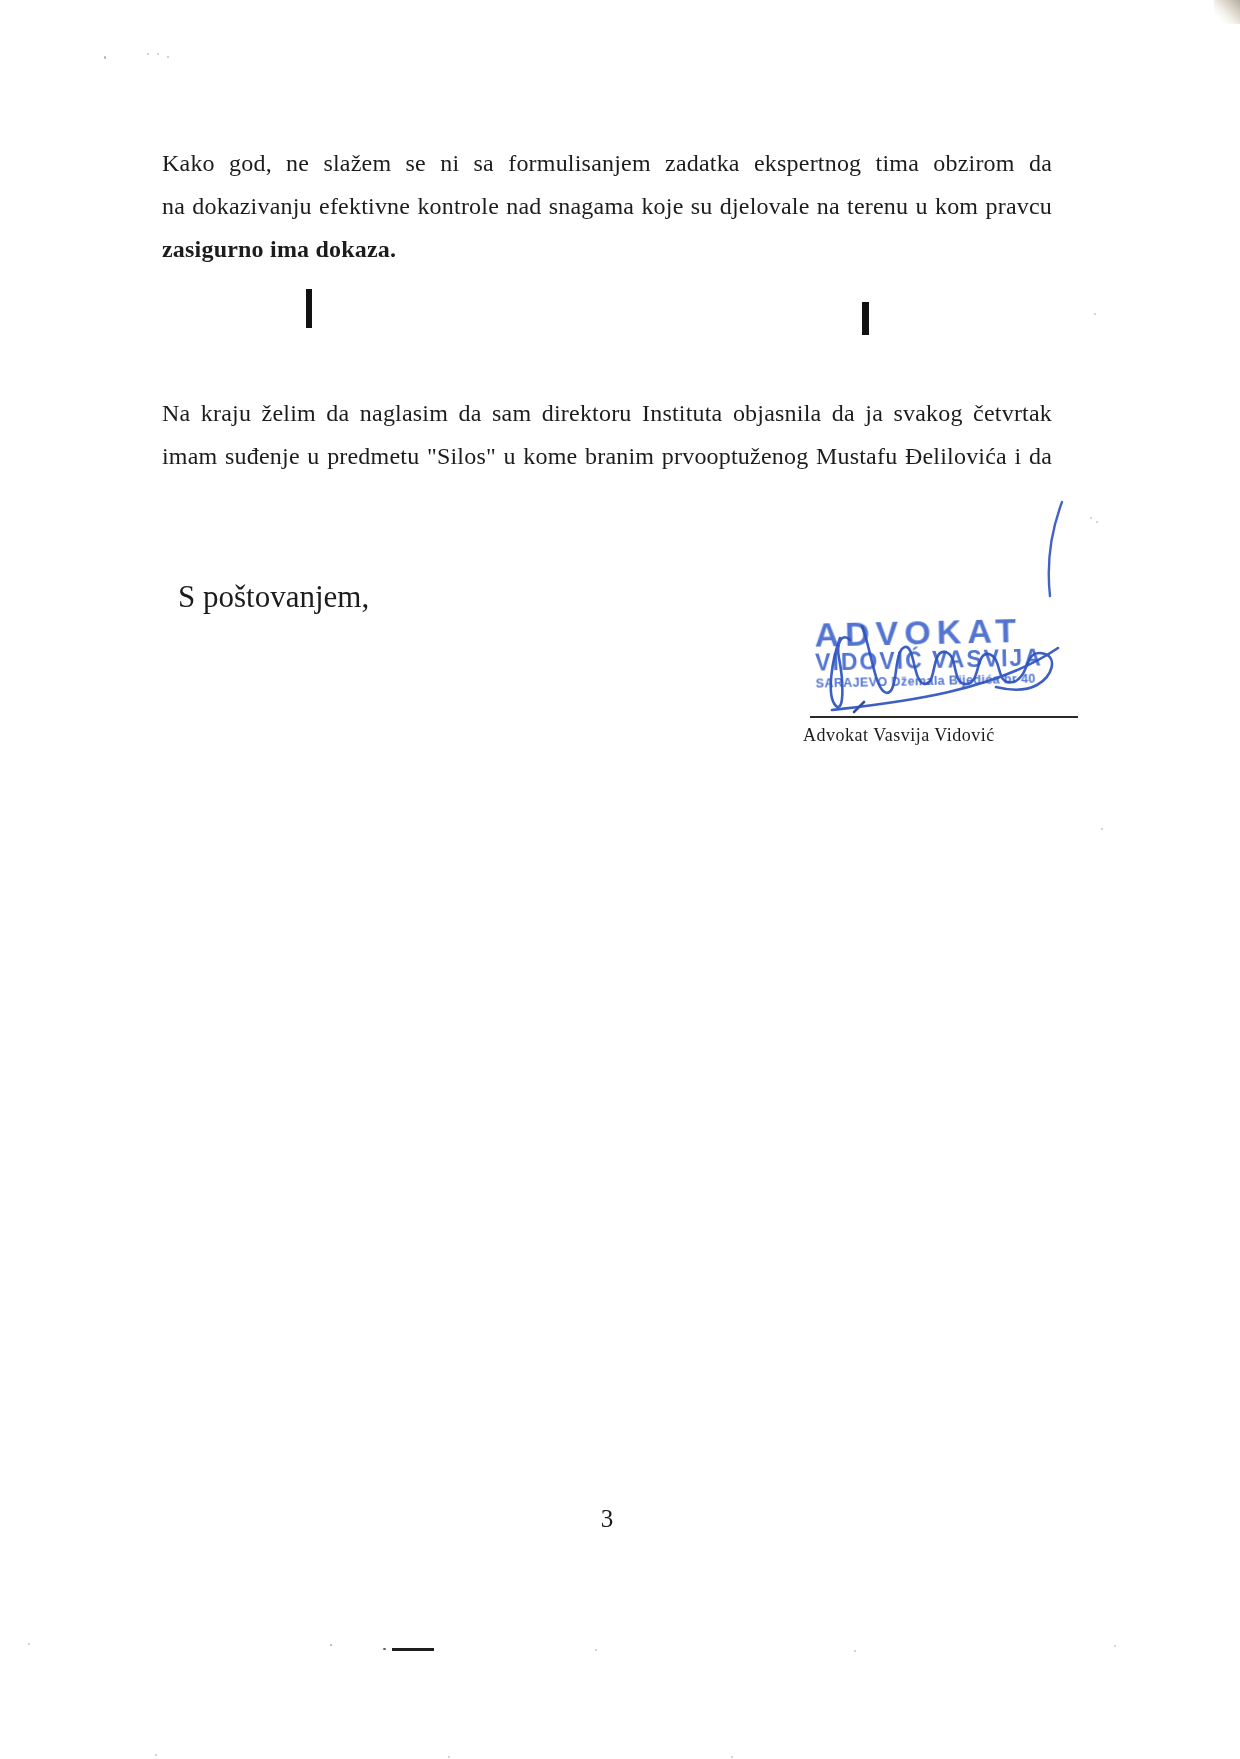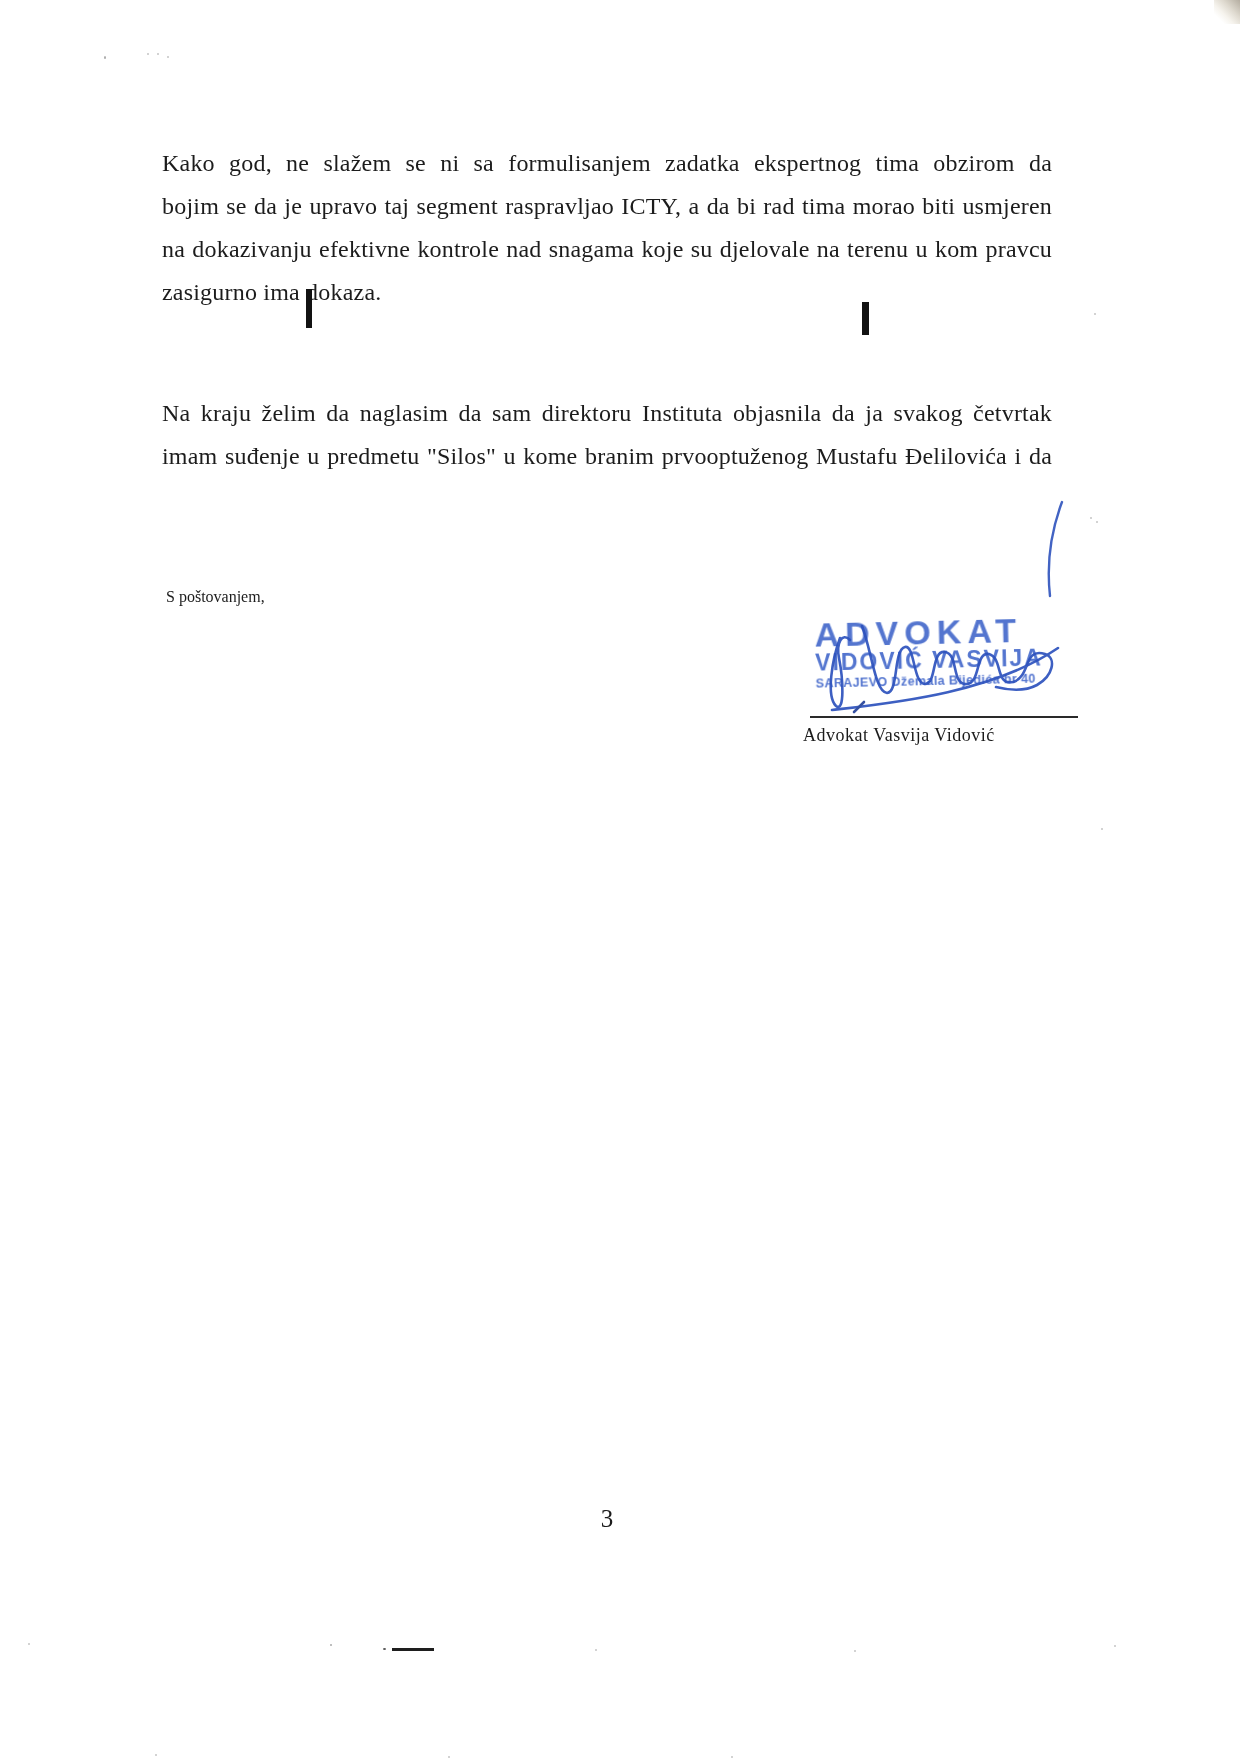--- a/index.html
+++ b/index.html
@@ -24,26 +24,27 @@
   .line {
     font-size: 24px;
     line-height: 43px;
     text-align: justify;
     text-align-last: justify;
     white-space: normal;
     letter-spacing: 0.2px;
   }
   .line.last {
     text-align-last: left;
+    font-weight: bold;
   }
   .closing {
     position: absolute;
-    left: 166px;
+    left: 178px;
     top: 575px;
-    font-size: 16px;
+    font-size: 31px;
     line-height: 43px;
   }
   
   .stamp {
     position: absolute;
     left: 815px;
     top: 617px;
     width: 232px;
     transform: rotate(-1.3deg);
     font-family: "Liberation Sans", sans-serif;
@@ -145,21 +146,20 @@
 
   <div class="speck" style="left:104px; top:56px; width:2px; height:3px;"></div>
   <div class="speck light" style="left:147px; top:53px; width:2px; height:2px;"></div>
   <div class="speck light" style="left:157px; top:53px; width:2px; height:2px;"></div>
   <div class="speck light" style="left:167px; top:56px; width:2px; height:2px;"></div>
 
   <div class="corner-fold"></div>
 
   <div class="para" style="top:142px;">
     <div class="line">Kako god, ne slažem se ni sa formulisanjem zadatka ekspertnog tima obzirom da</div>
-    <div class="line">bojim se da je upravo taj segment raspravljao ICTY, a da bi rad tima morao biti usmjeren</div>
     <div class="line">na dokazivanju efektivne kontrole nad snagama koje su djelovale na terenu u kom pravcu</div>
     <div class="line last">zasigurno ima dokaza.</div>
   </div>
 
   <div class="pen-mark" style="left:306px; top:289px; width:6px; height:39px;"></div>
   <div class="pen-mark" style="left:862px; top:302px; width:7px; height:33px;"></div>
 
   <div class="para" style="top:392px;">
     <div class="line">Na kraju želim da naglasim da sam direktoru Instituta objasnila da ja svakog četvrtak</div>
     <div class="line">imam suđenje u predmetu "Silos" u kome branim prvooptuženog Mustafu Đelilovića i da</div>

